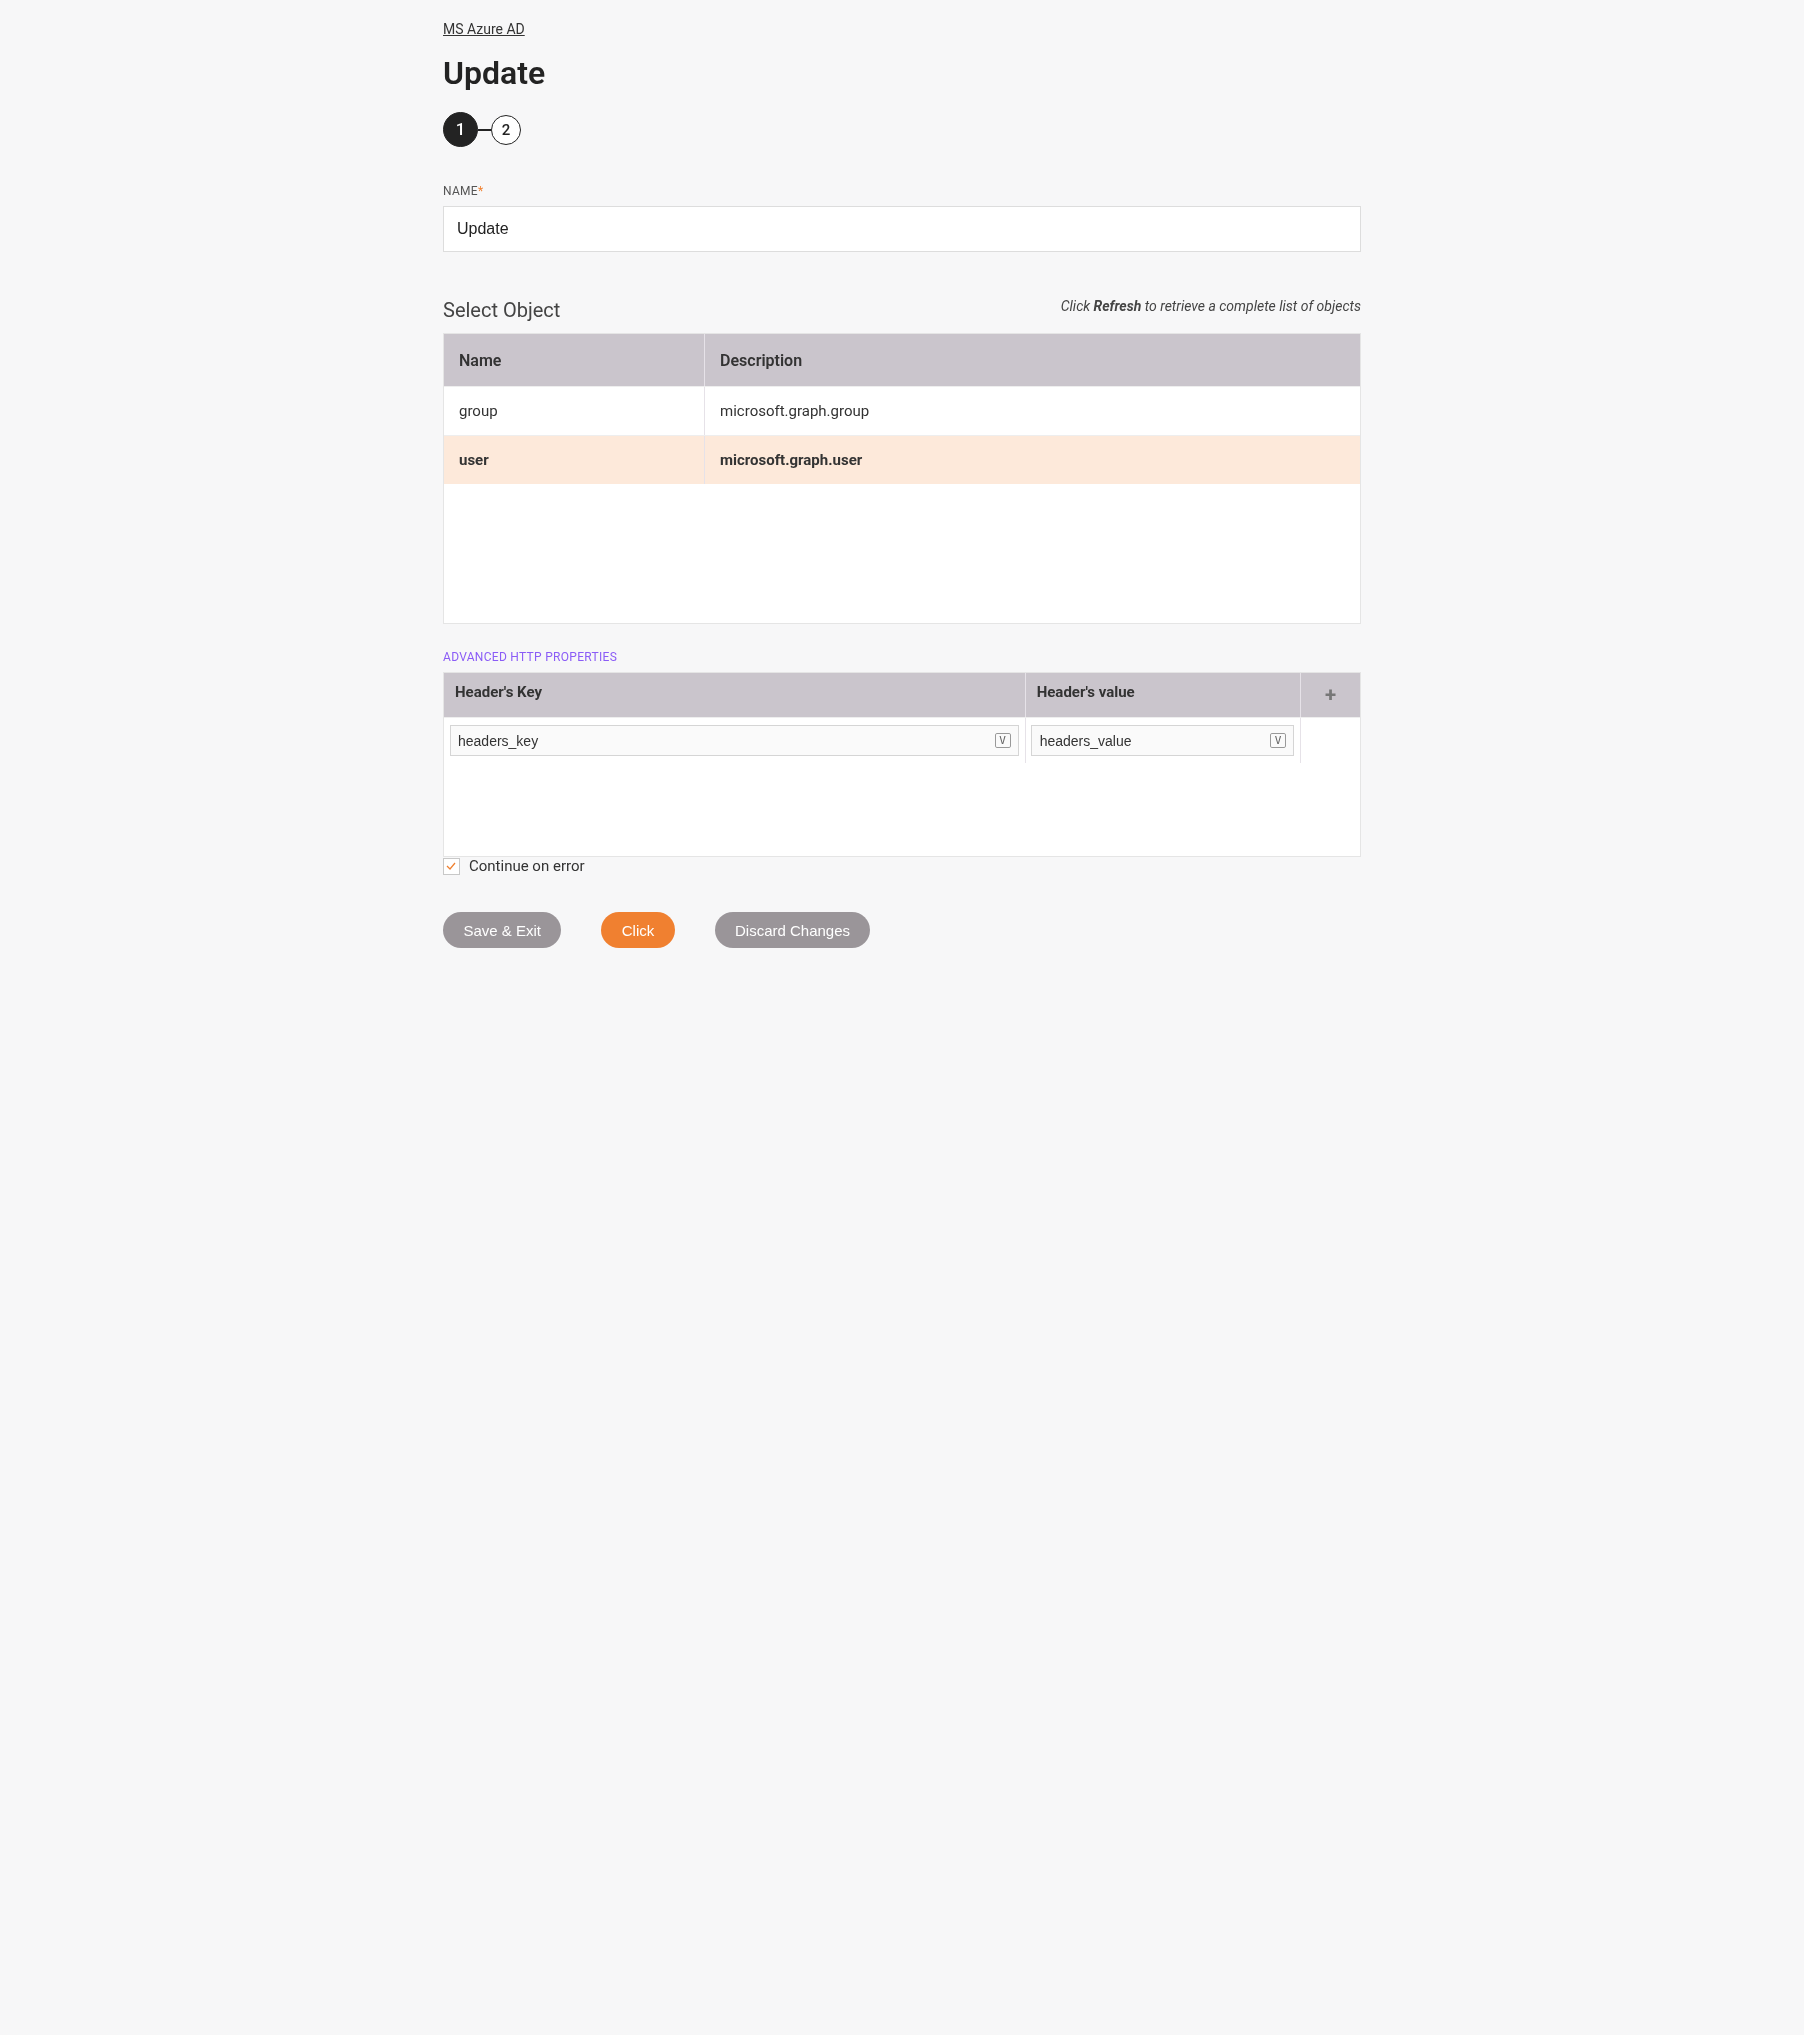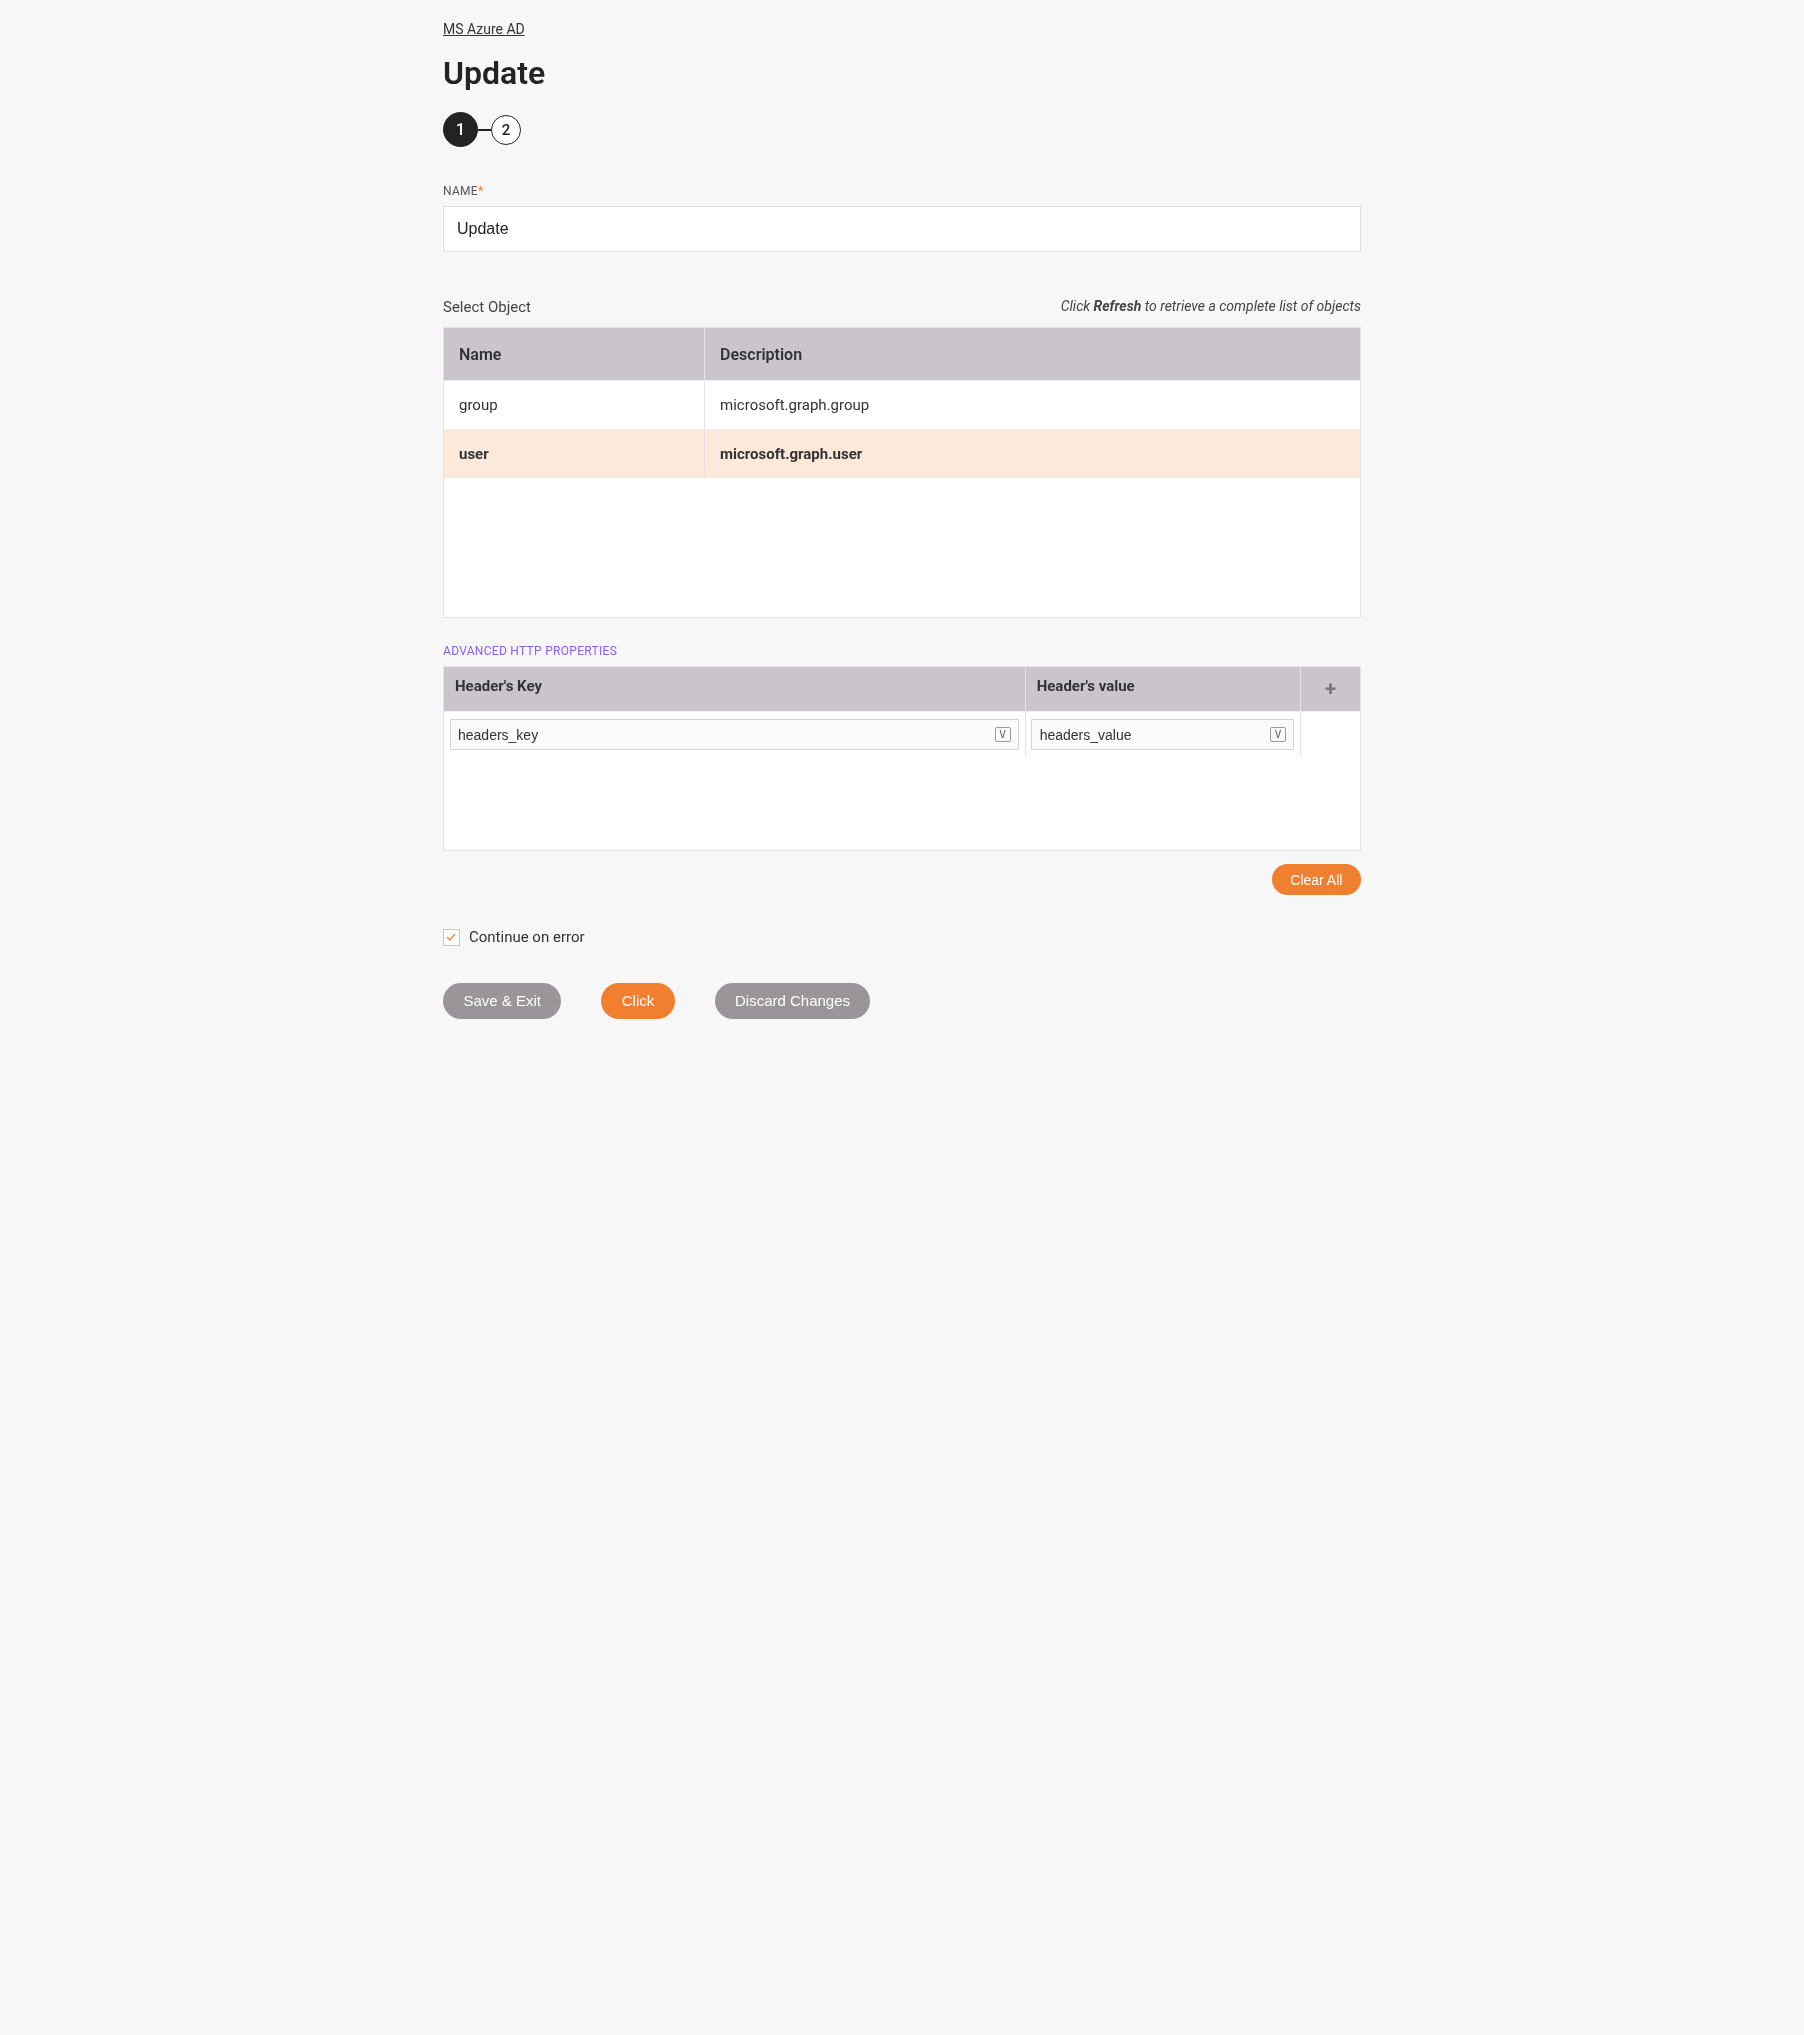--- a/index.html
+++ b/index.html
@@ -74,21 +74,21 @@
     font-size: 16px;
     color: #222;
     margin-bottom: 46px;
   }
   .select-row {
     display: flex;
     justify-content: space-between;
     align-items: flex-start;
     margin-bottom: 11px;
   }
-  .select-object-label { font-size: 15px; color: #444; }
+  .select-object-label { font-size: 20px; color: #444; }
   .hint-text {
     font-size: 14px;
     font-style: italic;
     color: #444;
   }
   .hint-text b { font-weight: 700; font-style: italic; }
   .selected-row {
     display: flex;
     justify-content: space-between;
     align-items: center;
@@ -304,23 +304,20 @@
         <div class="hinput-wrap">
           <input type="text" value="headers_value" style="">
           <span class="var-badge">V</span>
         </div>
       </div>
       <div class="hcell hcol-add"></div>
     </div>
     <div class="http-spacer"></div>
   </div>
 
-  <div class="clear-row">
-    <button class="pill-btn pill-orange">Clear All</button>
-  </div>
 
   <div class="checkbox-row">
     <div class="checkbox">
       <svg viewBox="0 0 24 24" fill="none" stroke="#f08030" stroke-width="2.5">
           <polyline points="4 12 10 18 20 6"></polyline>
         </svg>
     </div>
     <span class="checkbox-label">Continue on error</span>
   </div>
 

